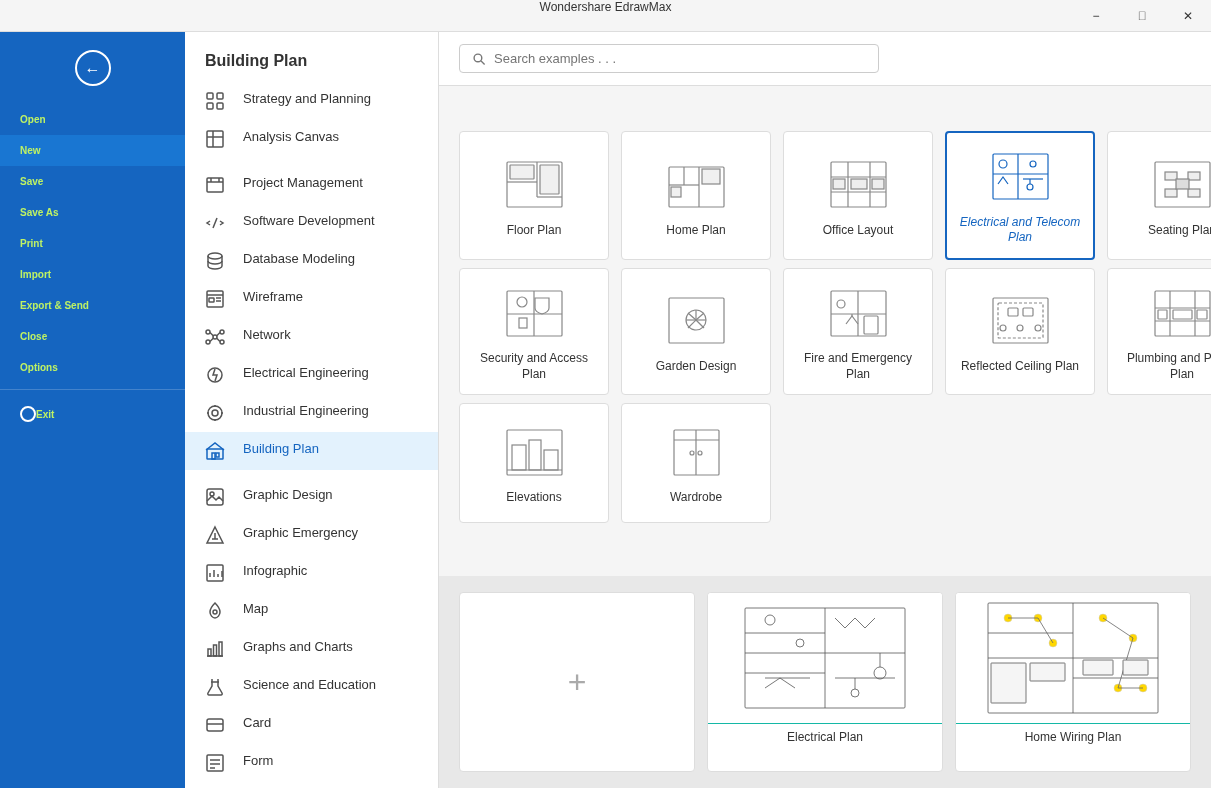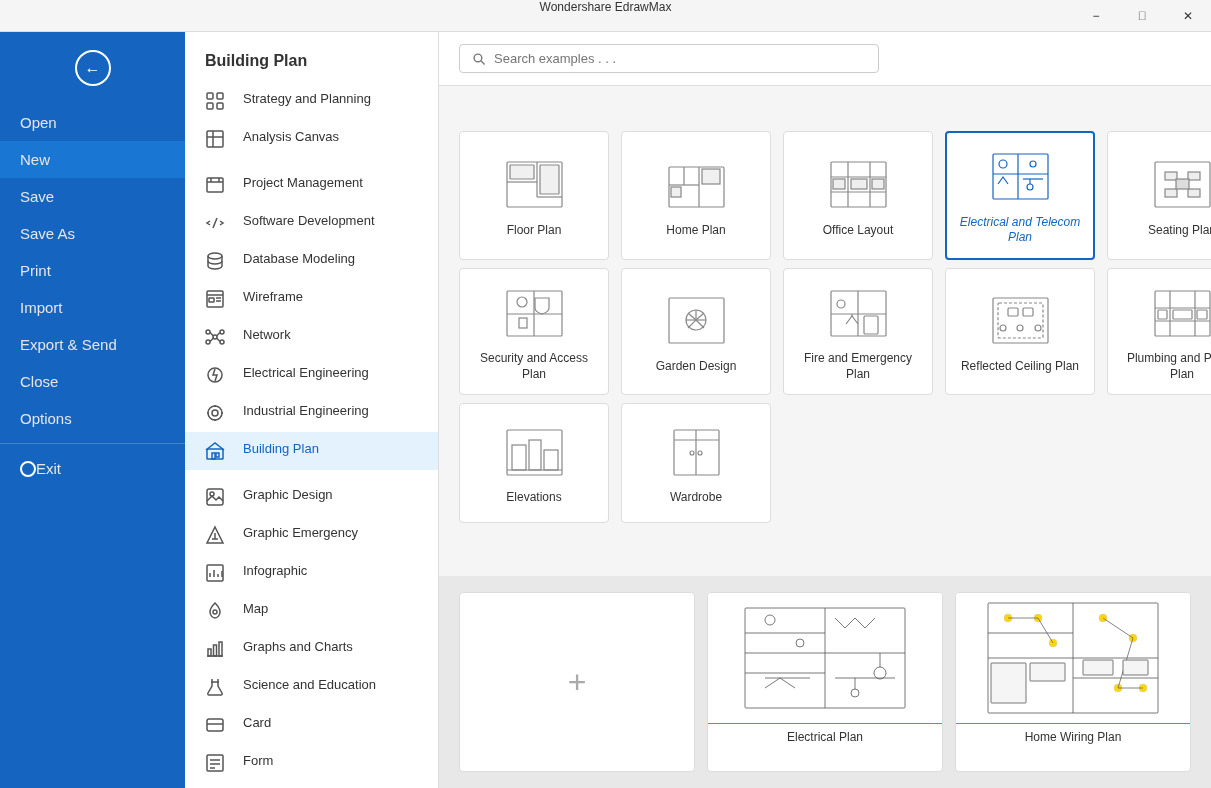--- a/index.html
+++ b/index.html
@@ -36,23 +36,24 @@
       display: flex; align-items: center; justify-content: center;
       padding: 18px;
     }
     .back-circle {
       width: 36px; height: 36px; border-radius: 50%; border: 2px solid white;
       display: flex; align-items: center; justify-content: center;
       cursor: pointer; color: white; font-size: 16px;
     }
     .sidebar-menu-item {
       padding: 10px 20px;
-      color: #e5e5e5;
-      font-size: 15px;
+      color: #bef264;
+      font-size: 10px;
       cursor: pointer;
+      font-weight: bold;
     }
     .sidebar-menu-item.active { background: #1976d2; }
     .sidebar-divider { height: 1px; background: rgba(255,255,255,0.2); margin: 6px 0; }
 
     
     .category-panel {
       width: 254px;
       background: white;
       border-right: 1px solid #ddd;
       overflow-y: auto;

